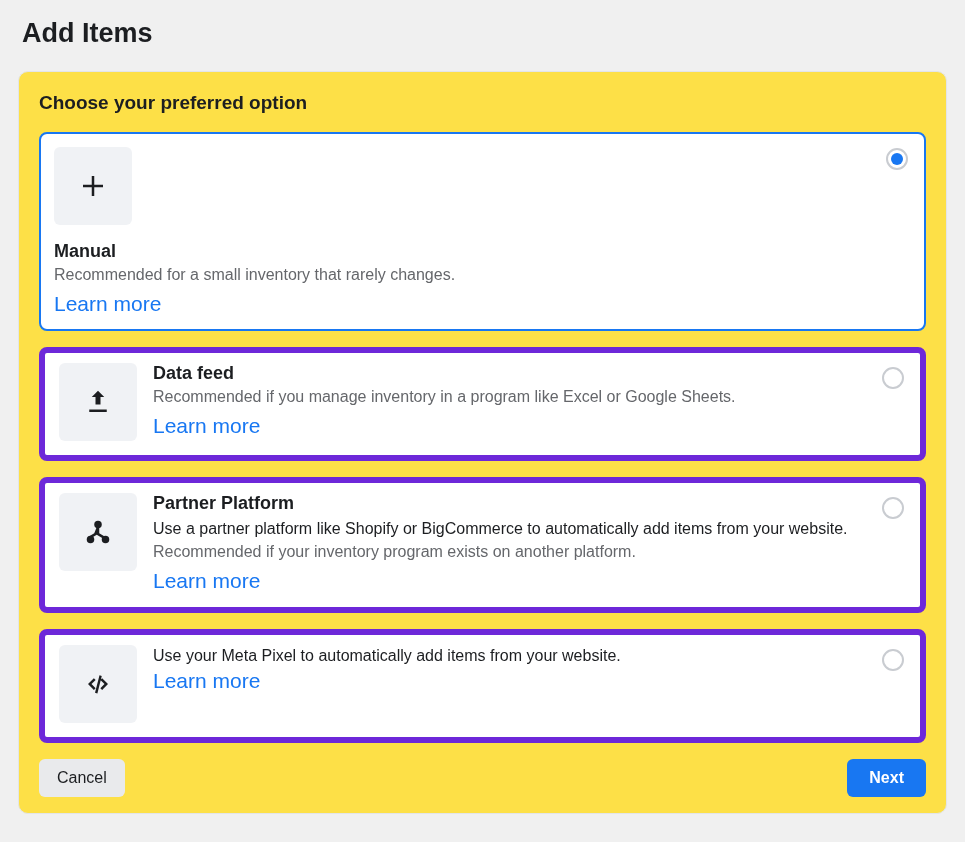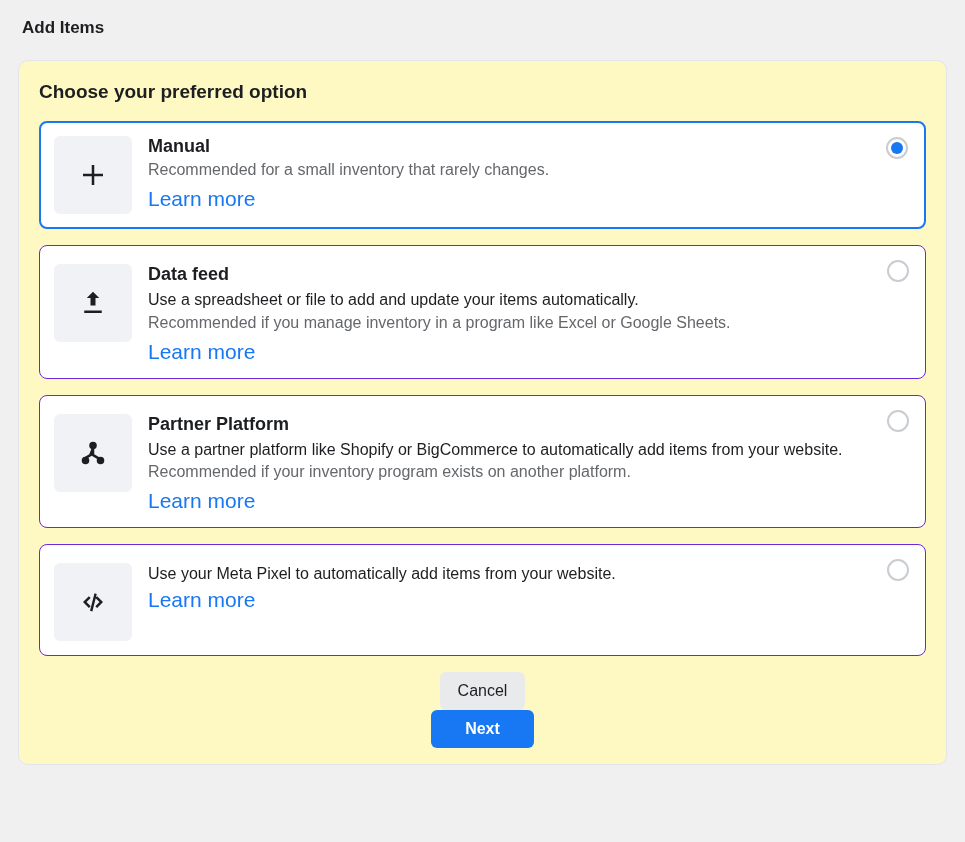--- a/index.html
+++ b/index.html
@@ -7,53 +7,54 @@
     font-family: -apple-system, BlinkMacSystemFont, "Segoe UI", Helvetica, Arial, sans-serif;
     background: #f0f0f0;
     width: 965px;
     height: 842px;
     padding: 0;
   }
   .page {
     padding: 18px 18px 0 18px;
   }
   .page-title {
-    font-size: 17px;
+    font-size: 27px;
     font-weight: 700;
     color: #1c1e21;
     margin-bottom: 22px;
     margin-left: 4px;
   }
   .card {
-    background: #fef9c3;
+    background: #fde047;
     border: 1px solid #e3e5e8;
     border-radius: 10px;
     padding: 20px 20px 16px 20px;
   }
   .section-title {
     font-size: 19px;
     font-weight: 700;
     color: #1c1e21;
     margin-bottom: 18px;
   }
   .option {
-    border: 1px solid #6d28d9;
+    border: 6px solid #6d28d9;
     border-radius: 8px;
-    padding: 18px 16px 14px 14px;
+    padding: 10px 16px 14px 14px;
     display: flex;
     align-items: flex-start;
     gap: 16px;
     margin-bottom: 16px;
     position: relative;
     cursor: pointer;
     background: #fff;
   }
   .option.selected {
     border: 2px solid #1877f2;
     padding: 13px 15px 13px 13px;
+    flex-direction: column;
   }
   .option-icon {
     width: 78px;
     height: 78px;
     background: #f0f2f5;
     border-radius: 6px;
     display: flex;
     align-items: center;
     justify-content: center;
     flex-shrink: 0;
@@ -99,39 +100,38 @@
     width: 12px;
     height: 12px;
     background: #1877f2;
     border-radius: 50%;
   }
   .footer {
     display: flex;
     justify-content: space-between;
     align-items: center;
     margin-top: 6px;
-    flex-direction: column;
   }
   .btn {
     font-size: 16px;
     font-weight: 500;
     padding: 10px 18px;
     border-radius: 6px;
     border: none;
     cursor: pointer;
   }
   .btn-cancel {
     background: #e9eaec;
     color: #1c1e21;
   }
   .btn-next {
     background: #1877f2;
     color: #fff;
     font-weight: 600;
-    padding: 10px 34px;
+    padding: 10px 22px;
   }
 </style>
 </head>
 <body>
 
 <div class="page">
   <h1 class="page-title">Add Items</h1>
 
   <div class="card">
     <h2 class="section-title">Choose your preferred option</h2>
@@ -153,21 +153,20 @@
     </div>
 
     <div class="option">
       <div class="option-icon">
         <svg viewBox="0 0 24 24">
             <path d="M12 3l5 5h-3v6h-4V8H7l5-5zM5 18h14v2H5z"></path>
           </svg>
       </div>
       <div class="option-body">
         <div class="option-title">Data feed</div>
-        <div class="option-desc">Use a spreadsheet or file to add and update your items automatically.</div>
         <div class="option-rec">Recommended if you manage inventory in a program like Excel or Google Sheets.</div>
         <a href="#" class="learn-more">Learn more</a>
       </div>
       <div class="radio"></div>
     </div>
 
     <div class="option">
       <div class="option-icon">
         <svg viewBox="0 0 24 24">
             <circle cx="12" cy="6" r="3"></circle>

